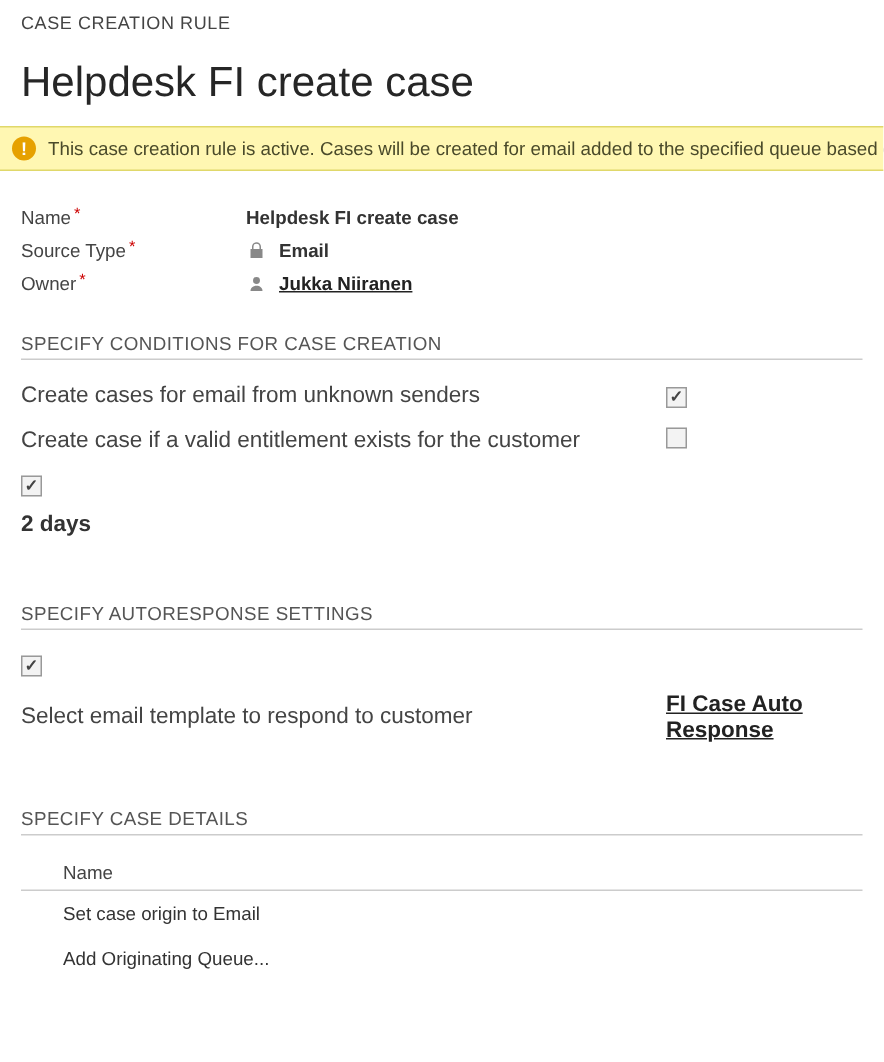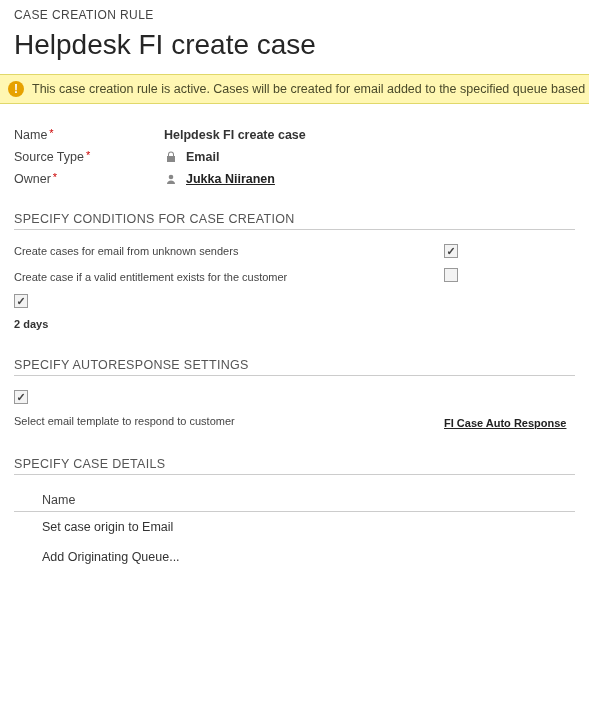--- a/index.html
+++ b/index.html
@@ -10,21 +10,21 @@
     background: #fff;
     width: 589px;
     padding: 8px 14px 20px 14px;
     font-weight: 400;
   }
   .breadcrumb {
     font-size: 12px;
     color: #444;
     letter-spacing: 0.4px;
     text-transform: uppercase;
-    margin-bottom: 6px;
+    margin-bottom: 16px;
   }
   .page-title {
     font-size: 28px;
     font-weight: 300;
     color: #262626;
     margin-bottom: 12px;
     line-height: 1.2;
   }
   .alert {
     background: #fff7b2;
@@ -82,29 +82,29 @@
     color: #777;
   }
   .link { text-decoration: underline; font-weight: 600; color: #222; }
   .section-header {
     font-size: 12.5px;
     color: #555;
     letter-spacing: 0.3px;
     border-bottom: 1px solid #ccc;
     padding-bottom: 3px;
     margin-bottom: 14px;
-    margin-top: 28px;
+    margin-top: 44px;
     text-transform: uppercase;
   }
   .section-header.first { margin-top: 4px; }
   .field-row {
     display: flex;
-    align-items: flex-end;
+    align-items: center;
     margin-bottom: 10px;
-    font-size: 11px;
+    font-size: 15px;
   }
   .field-label {
     width: 430px;
     color: #444;
     padding-right: 20px;
     line-height: 1.35;
   }
   .field-control {
     flex: 1;
     color: #333;

